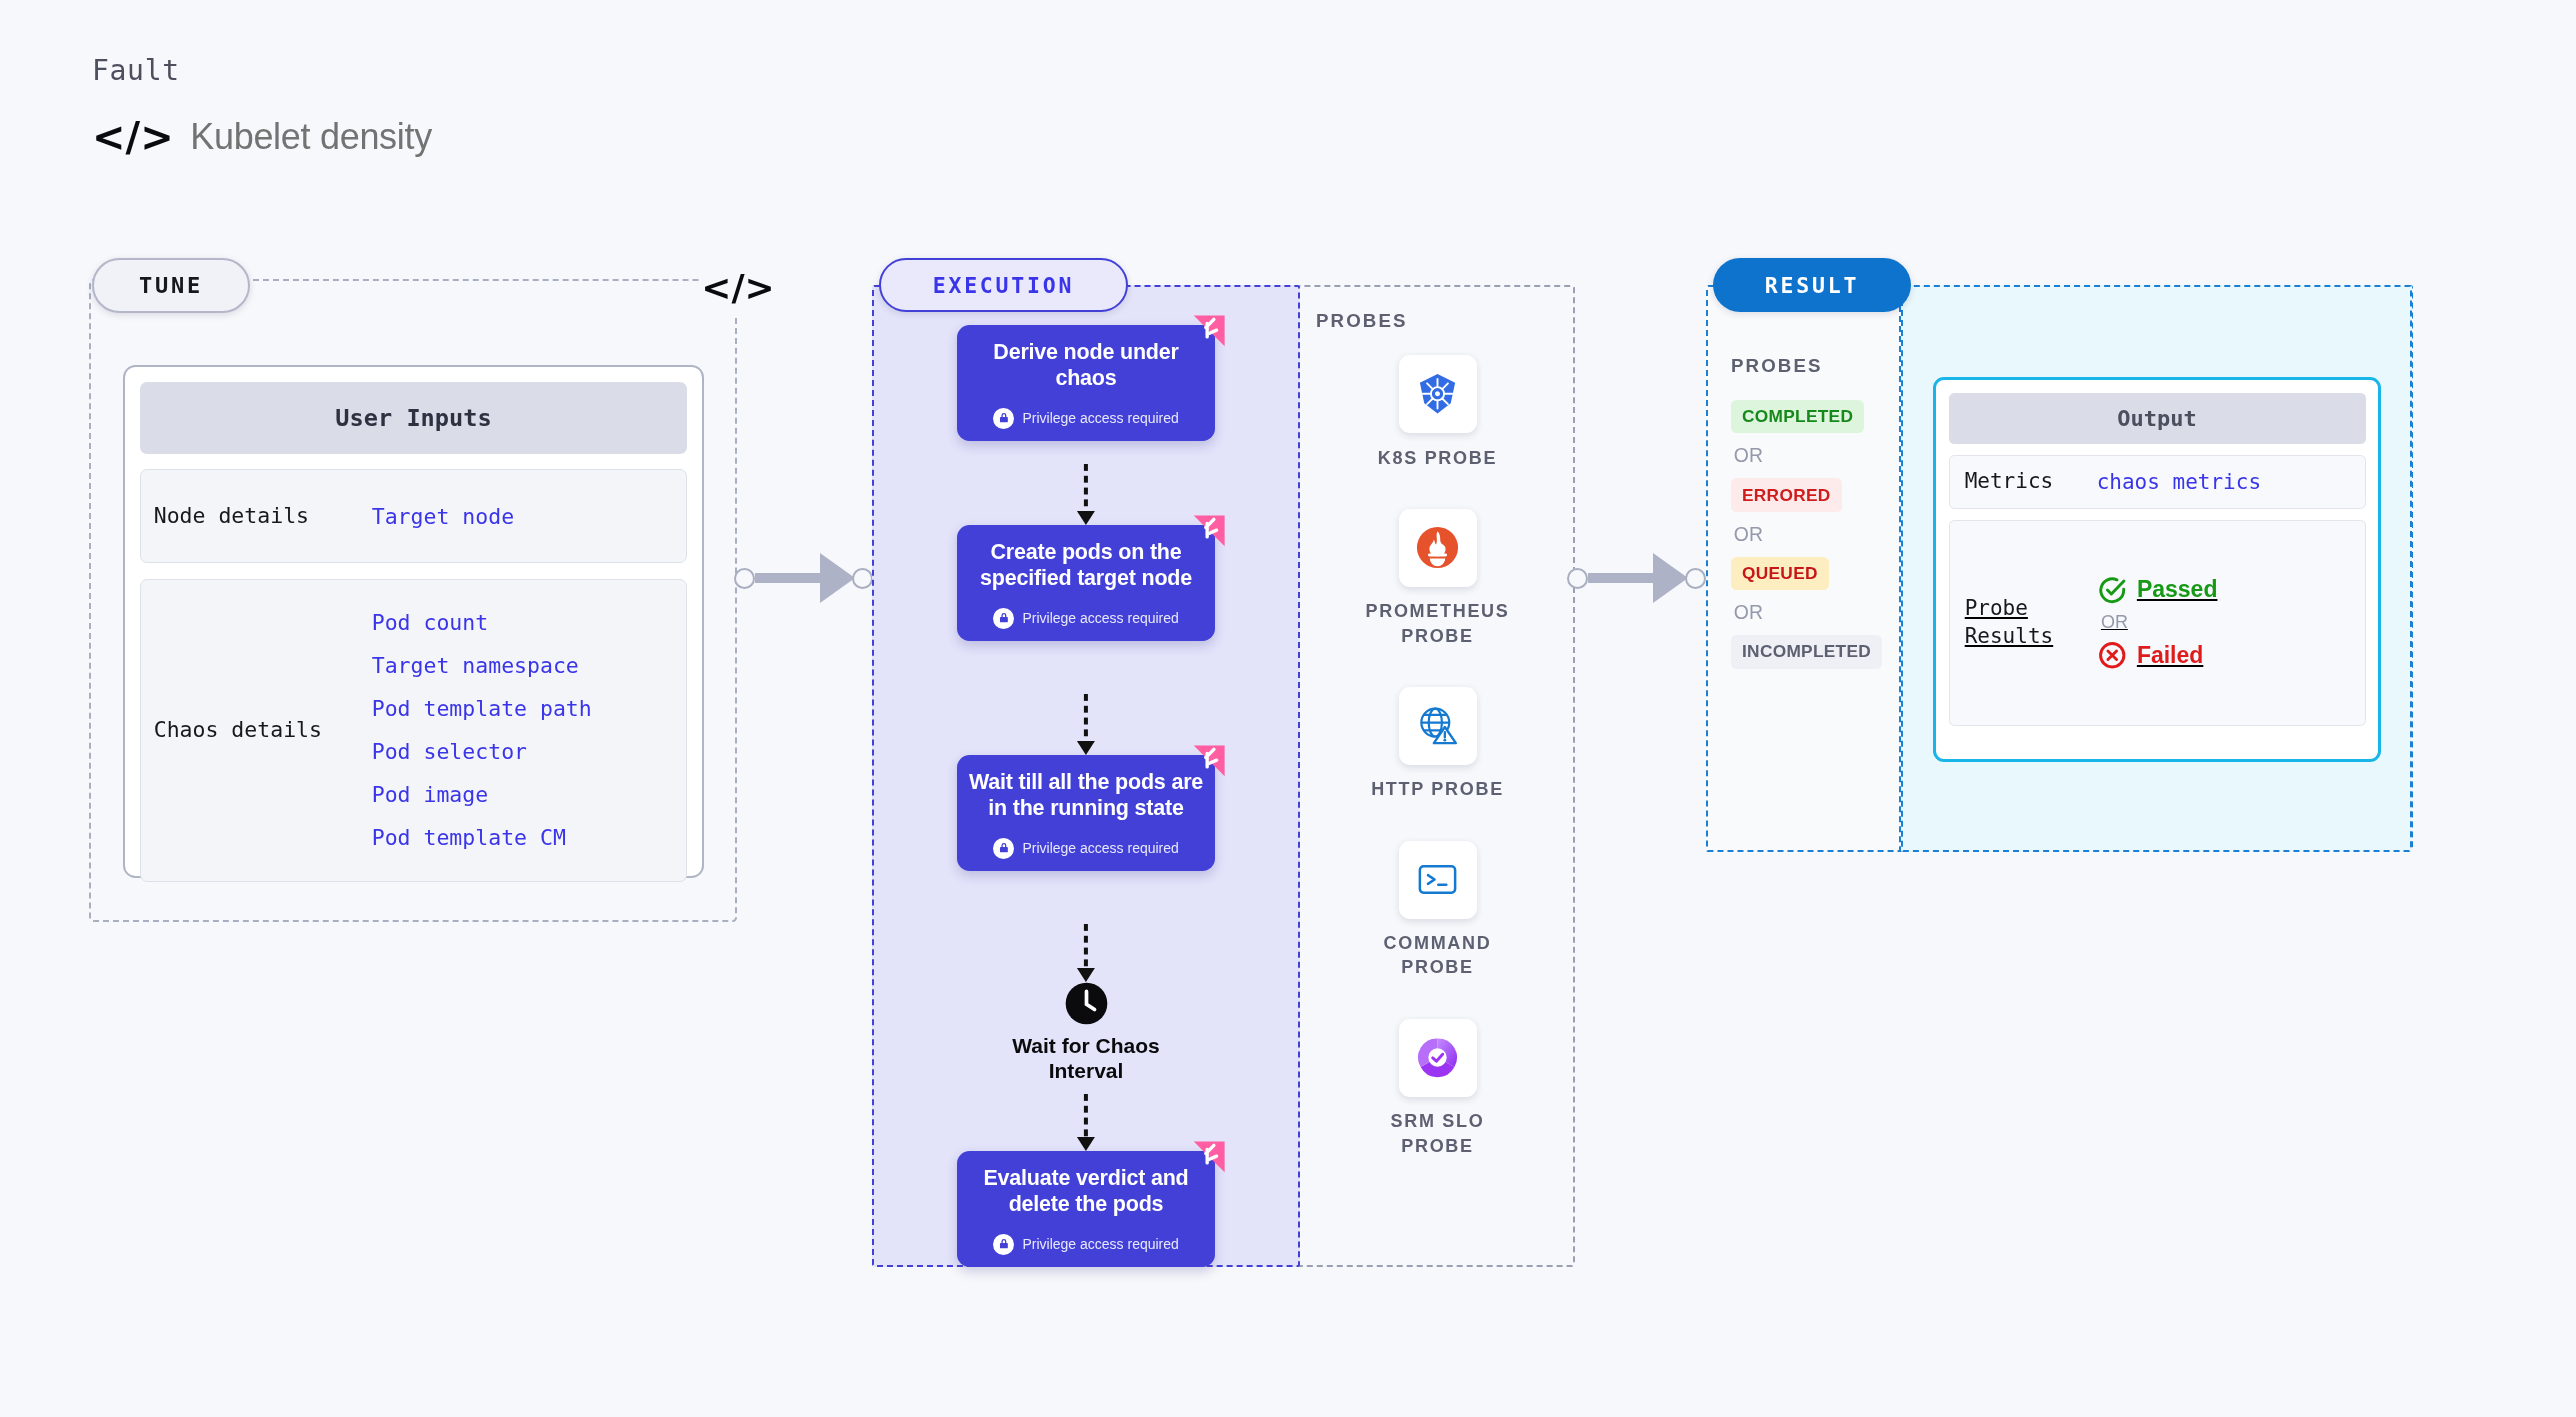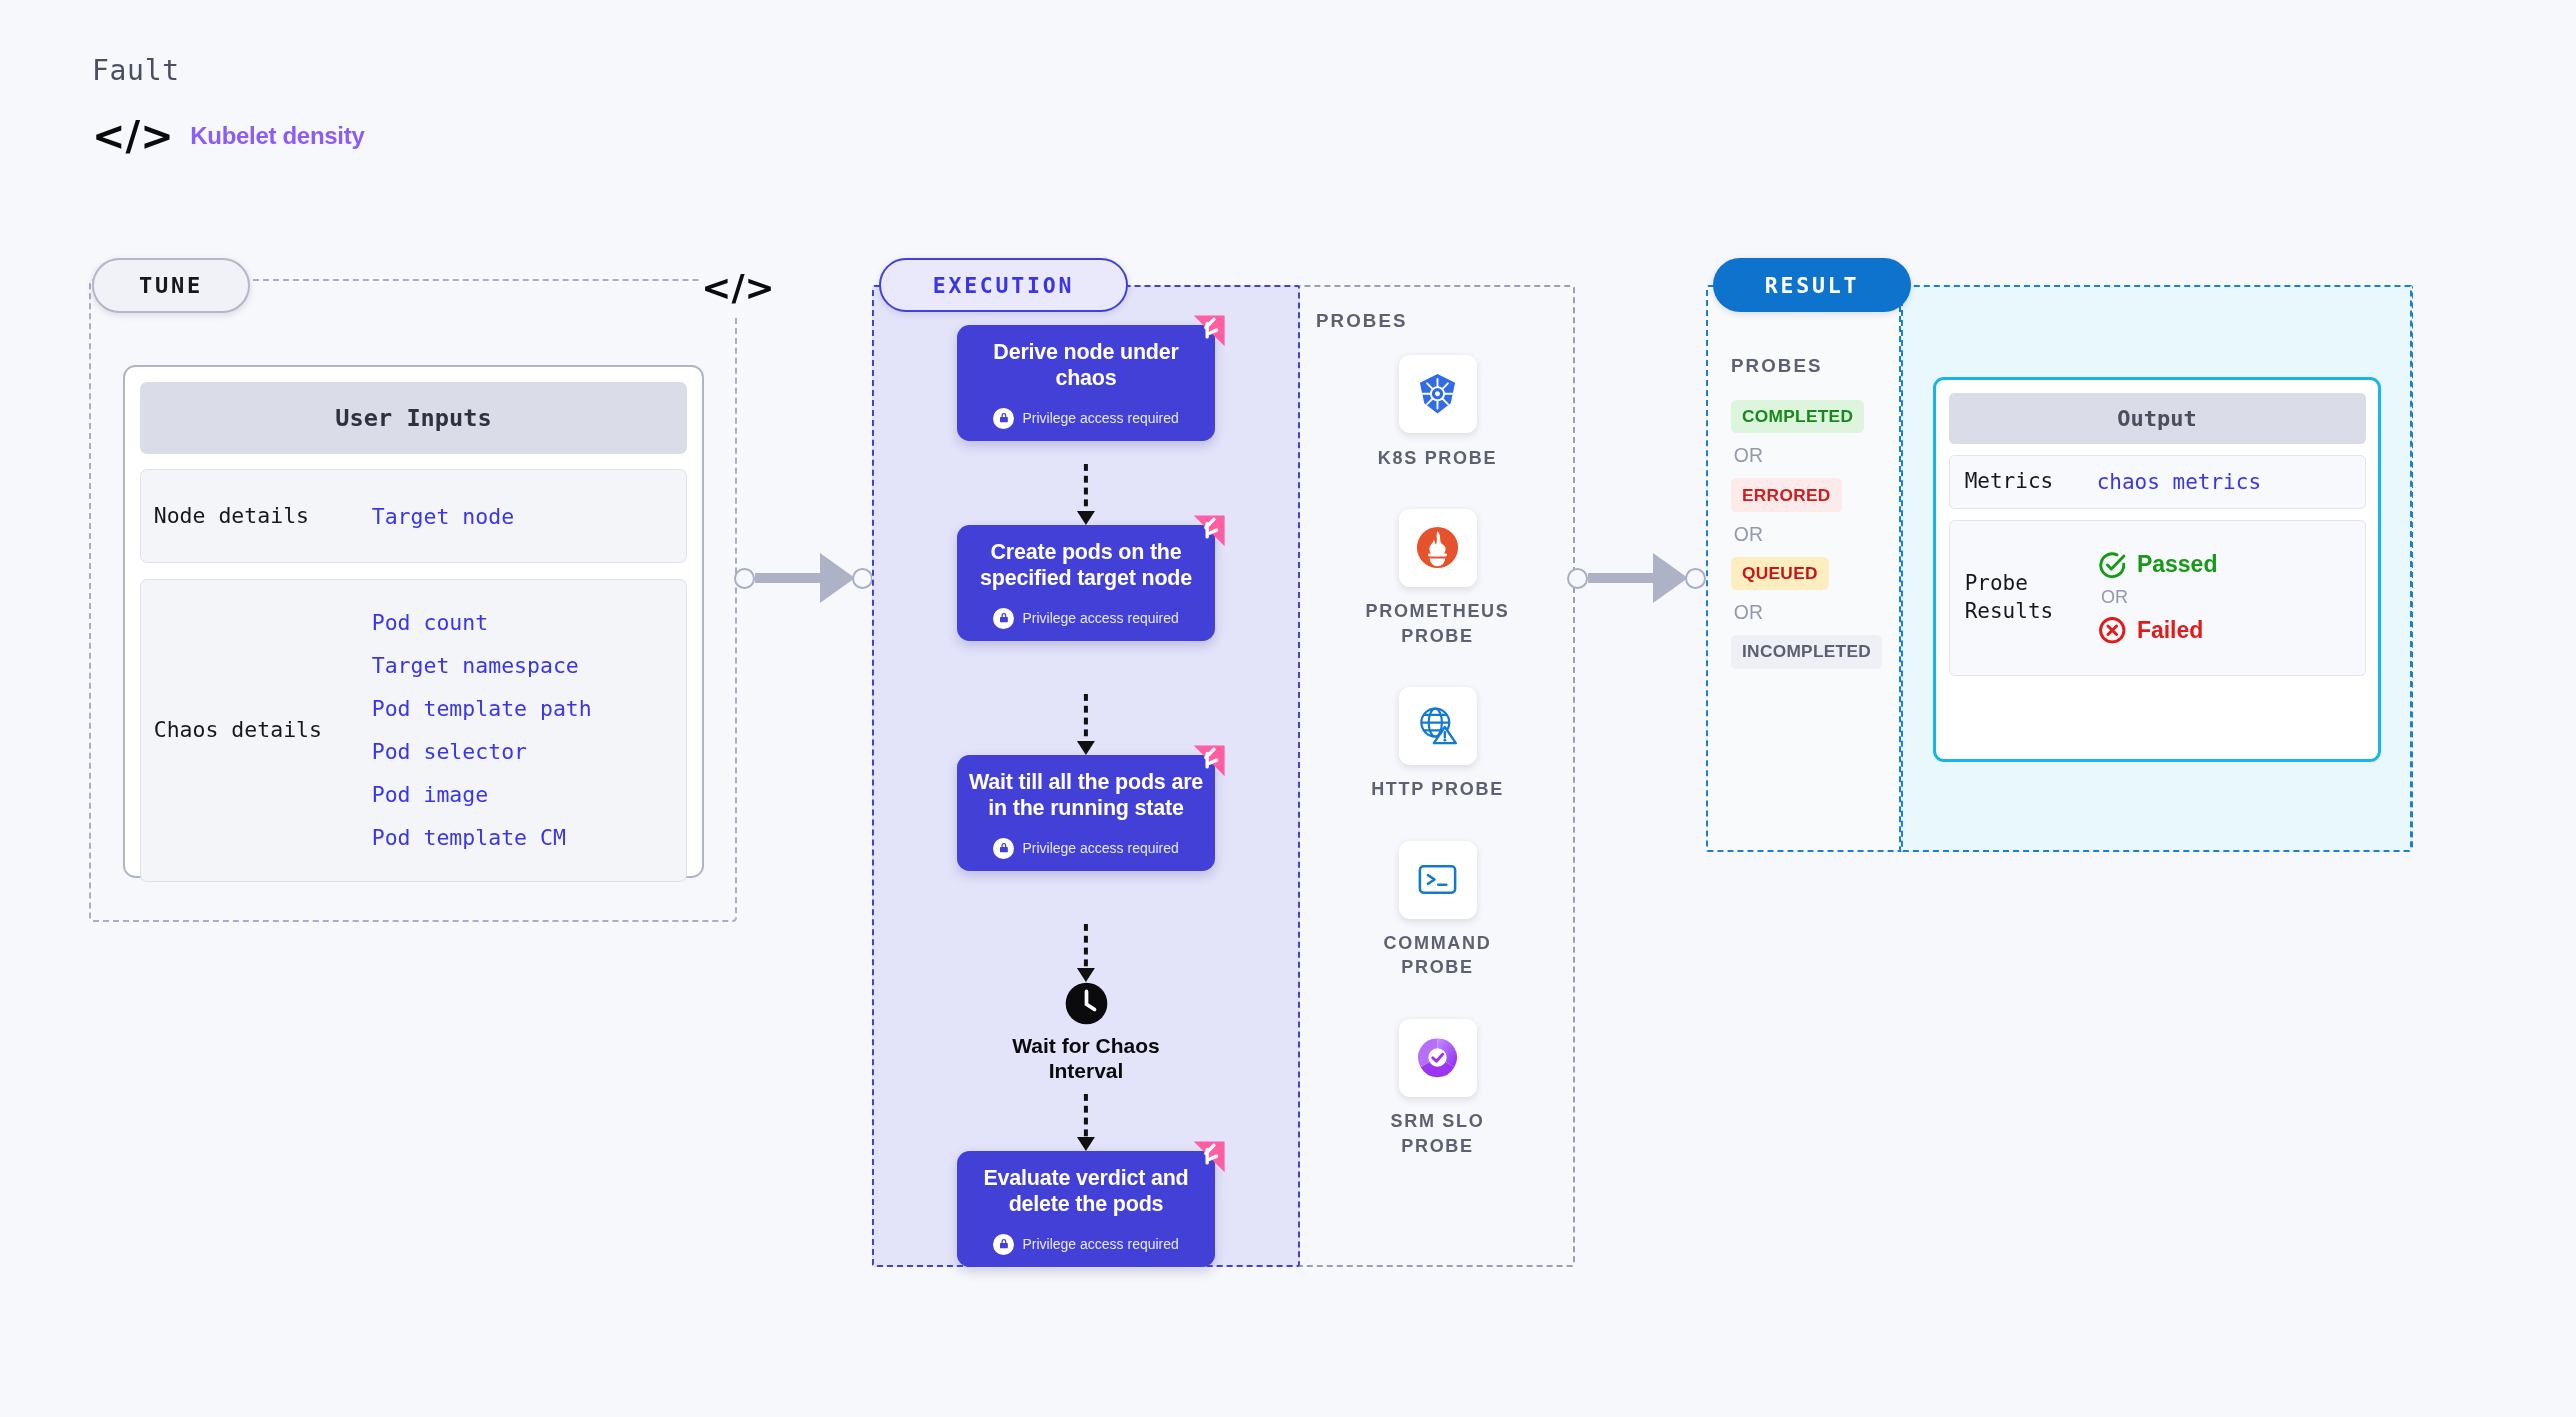--- a/index.html
+++ b/index.html
@@ -20,21 +20,21 @@
   .hdr-title-row {
     position: absolute; left: 92px; top: 116px;
     display: flex; align-items: center; gap: 16.6px;
   }
   .code-glyph {
     font-family: "DejaVu Sans", sans-serif;
     font-size: 40px; font-weight: 700; color: #0b0b0d;
     line-height: 1;
   }
   .hdr-title {
-    font-size: 24px; font-weight: 700; color: #8b5cf6;
+    font-size: 36px; font-weight: 400; color: #737373;
     letter-spacing: -0.3px;
   }
 
   
   .stage { position: absolute; }
   .stage-pill {
     position: absolute; z-index: 5;
     display: flex; align-items: center; justify-content: center;
     border-radius: 692px;
     font-family: "DejaVu Sans Mono", monospace;
@@ -220,21 +220,21 @@
   }
   .out-key {
     font-family: "DejaVu Sans Mono", monospace;
     font-size: 21px; color: #16181d; width: 132px; flex: none; line-height: 1.3;
   }
   .out-val {
     font-family: "DejaVu Sans Mono", monospace;
     font-size: 21px; color: #3a35e8;
   }
   #metrics-box { height: 54px; }
-  #probe-results-box { height: 156px; }
+  #probe-results-box { height: 206px; text-decoration: underline; }
   .pr-stack { display: flex; flex-direction: column; gap: 7px; }
   .pr-row { display: flex; align-items: center; gap: 9.7px; }
   .pr-row svg { width: 30.5px; height: 30.5px; display: block; flex: none; }
   .pr-passed { font-size: 23px; font-weight: 700; color: #169a16; }
   .pr-failed { font-size: 23px; font-weight: 700; color: #e01b1b; text-align: center; }
   .pr-or { font-size: 18px; color: #9499ab; margin-left: 4.2px; }
 </style>
 </head>
 <body>
 

